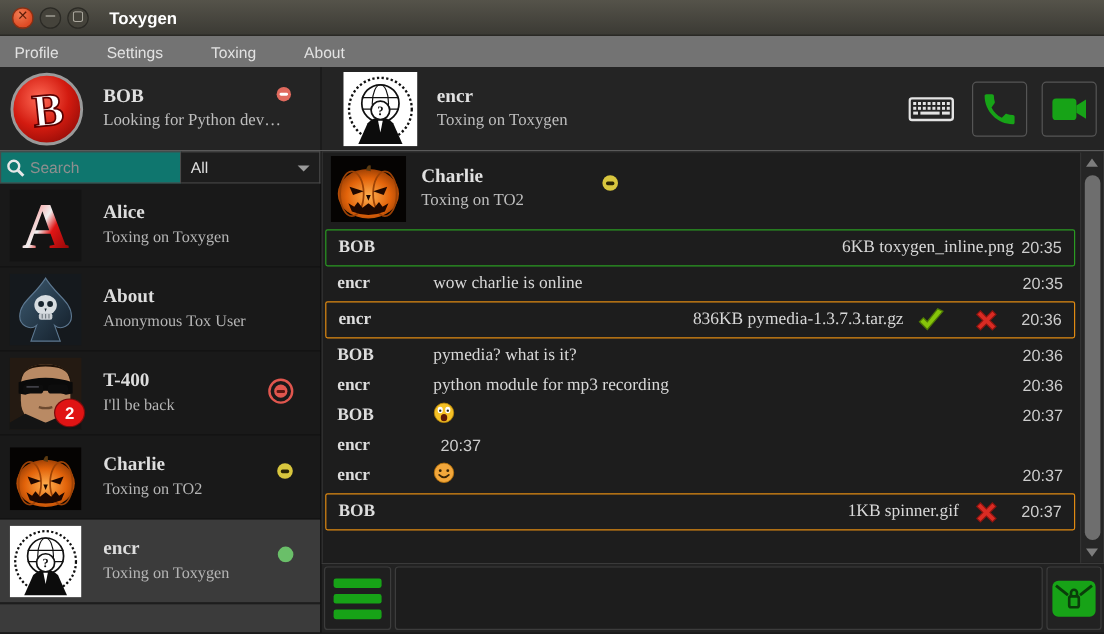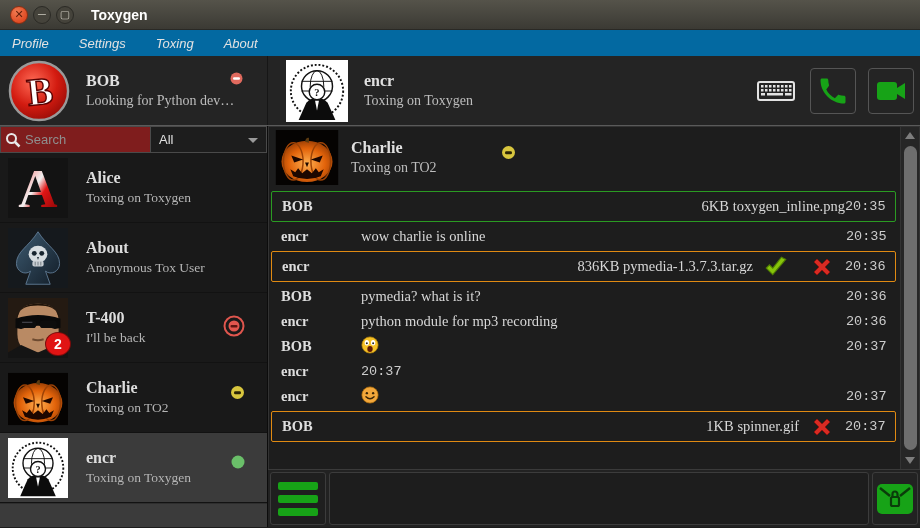--- a/index.html
+++ b/index.html
@@ -9,21 +9,21 @@
   
   .titlebar { height:30px; background:linear-gradient(#55534a,#3b3a34); border-bottom:1px solid #2a2925;
     display:flex; align-items:center; padding-left:10px; }
   .winbtn { width:18px; height:18px; border-radius:50%; margin-right:5px; display:flex; align-items:center;
     justify-content:center; font-size:11px; line-height:1; cursor:default; }
   .winbtn.close { background:radial-gradient(circle at 35% 30%, #f07b52, #df4b24 70%); border:1px solid #8c2f12; color:#5e1d09; }
   .winbtn.minmax { background:#45433b; border:1px solid #2b2a25; color:#c9c6bb; }
   .win-title { color:#ffffff; font-weight:bold; font-size:14px; margin-left:12px; }
 
   
-  .menubar { height:26px; background:#0369a1; display:flex; align-items:center; gap:30px; padding-left:12px;font-style:italic; }
+  .menubar { height:26px; background:#737373; display:flex; align-items:center; gap:40px; padding-left:12px; }
   .menu-item { color:#e2e2e2; font-size:13px; }
 
   
   .toppanel { height:70px; background:#242424; border-bottom:1px solid #5a5a5a; display:flex; }
   .self-profile { width:268px; position:relative; display:flex; align-items:center; padding-left:8px; border-right:1px solid #161616; }
   .active-header { flex:1; position:relative; display:flex; align-items:center; padding-left:18px; }
   .avatar64 { width:62px; height:62px; flex:none; }
   .id-block { margin-left:16px; }
   .id-name { font-family:"Liberation Serif", serif; font-weight:bold; font-size:16px; color:#e0e0e0; }
   .id-status { font-family:"Liberation Serif", serif; font-size:14px; color:#bdbdbd; margin-top:3px; }
@@ -33,21 +33,21 @@
 
   
   .st { display:inline-block; }
 
   
   .main { display:flex; height:401px; }
 
   
   .sidebar { width:268px; background:#161616; display:flex; flex-direction:column; border-right:1px solid #0c0c0c; }
   .searchrow { height:27px; display:flex; }
-  .search-box { width:151px; background:#7f1d1d; border:1px solid #4a4a4a; display:flex; align-items:center; padding-left:4px; }
+  .search-box { width:151px; background:#0f766e; border:1px solid #4a4a4a; display:flex; align-items:center; padding-left:4px; }
   .search-box input { background:transparent; border:none; outline:none; color:#cfcfcf; font-size:13px; width:115px; margin-left:4px; font-family:"Liberation Sans",sans-serif; }
   .search-box input::placeholder { color:#8f8f8f; }
   .filter-box { flex:1; background:#1d1d1d; border:1px solid #4a4a4a; border-left:none; display:flex; align-items:center; padding:0 8px; color:#e0e0e0; font-size:13px; position:relative; }
   .caret { position:absolute; right:8px; top:11px; width:0; height:0; border-left:5px solid transparent; border-right:5px solid transparent; border-top:5px solid #9a9a9a; }
   .contactlist { flex:1; display:flex; flex-direction:column; overflow:hidden; }
   .contact { height:70px; display:flex; align-items:center; padding-left:8px; position:relative; background:#191919; border-bottom:1px solid #121212; }
   .contact.selected, .list-filler { background:#3b3b3b; }
   .list-filler { flex:1; border-top:1px solid #2e2e2e; }
   .c-av { width:60px; height:60px; flex:none; position:relative; }
   .c-name { font-family:"Liberation Serif", serif; font-weight:bold; font-size:16px; color:#dddddd; }
@@ -62,21 +62,21 @@
   .chatview { height:343px; position:relative; border:1px solid #333; border-bottom:none; background:#1d1d1d; }
   .chat-scroll { position:absolute; left:0; top:0; right:19px; bottom:0; }
   .peer-header { height:60px; display:flex; align-items:center; padding-left:6px; position:relative; }
   .peer-av { width:64px; height:55px; flex:none; }
   .peer-st { position:absolute; left:232px; top:18px; }
 
   .msgs { padding:2px 4px 0 2px; }
   .msg { display:flex; align-items:center; height:25px; padding:0 2px; }
   .msg-sender { font-family:"Liberation Serif", serif; font-weight:bold; font-size:14.5px; color:#dddddd; width:88px; flex:none; padding-left:8px; }
   .msg-text { font-family:"Liberation Serif", serif; font-size:14.5px; color:#d8d8d8; flex:1; }
-  .msg-time { font-family:Liberation Mono, monospace; font-size:13.5px; color:#cccccc; width:48px; text-align:left; flex:none; padding-right:2px; }
+  .msg-time { font-family:Liberation Sans, sans-serif; font-size:13.5px; color:#cccccc; width:48px; text-align:center; flex:none; padding-right:2px; }
   .msg.file { height:31px; border-radius:2px; margin:2px 0; }
   .msg.file .msg-text { text-align:right; }
   .msg.ft-done { border:1px solid #2a9b22; }
   .msg.ft-pending { border:1px solid #e08a12; }
   .ft-btn { width:34px; height:22px; border:none; background:transparent; display:flex; align-items:center; justify-content:center; margin:0 6px; }
 
   
   .vscroll { position:absolute; right:0; top:0; bottom:0; width:19px; background:#262626; border-left:1px solid #333; display:flex; flex-direction:column; align-items:center; }
   .s-arrow { width:0; height:0; margin:5px 0; }
   .s-up { border-left:5px solid transparent; border-right:5px solid transparent; border-bottom:7px solid #7d7d7d; }

